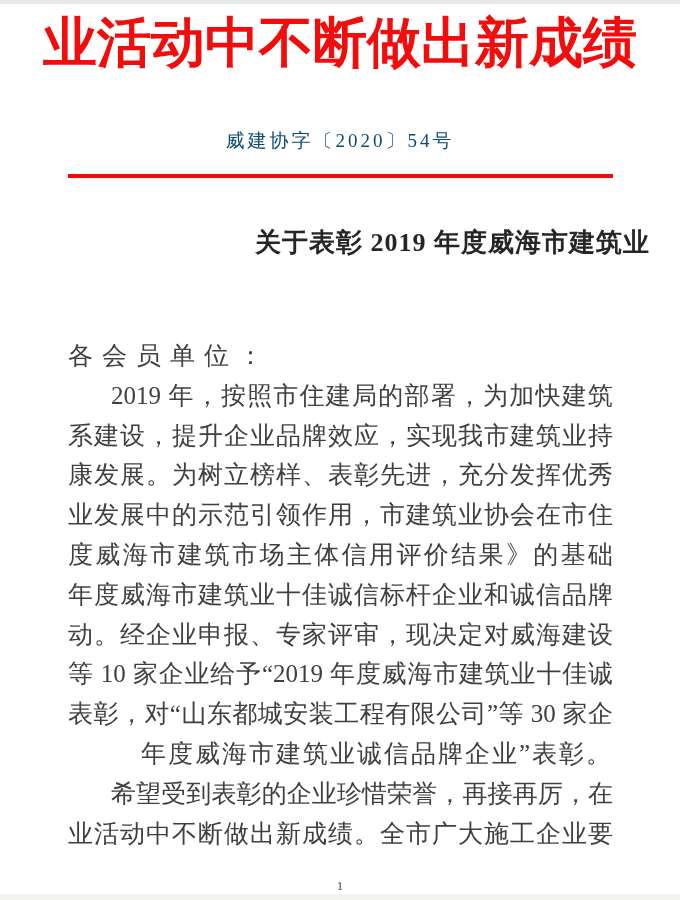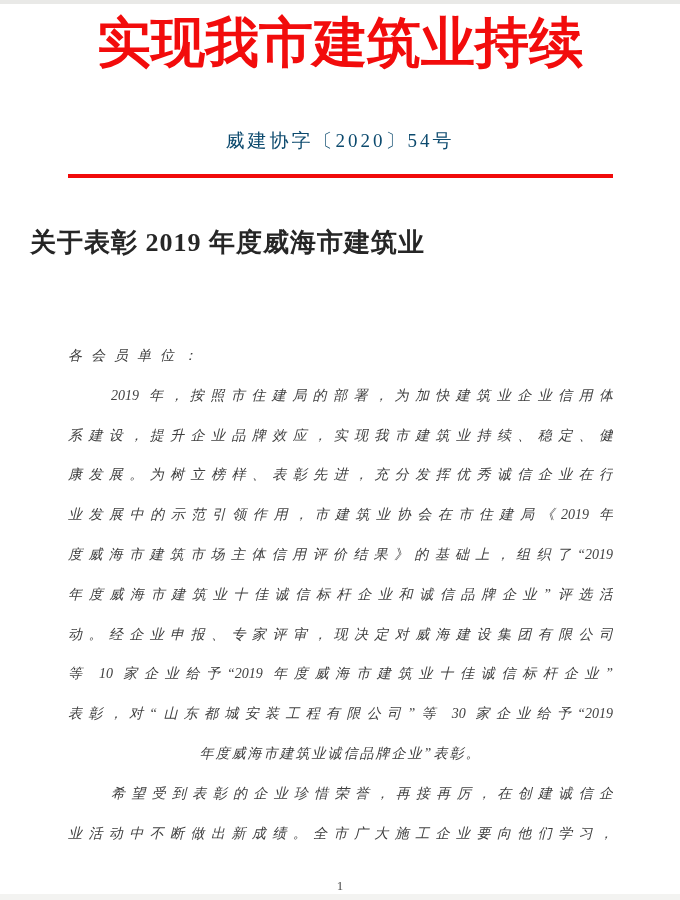--- a/index.html
+++ b/index.html
@@ -34,59 +34,58 @@
     font-size: 19px;
     letter-spacing: 3px;
     line-height: 24px;
   }
   .red-rule {
     position: absolute; top: 174px; left: 68px; width: 545px; height: 4px;
     background: #f10a0a;
   }
   .doc-title {
     position: absolute; top: 221px; left: 30px; width: 620px;
-    text-align: left;
+    text-align: right;
     color: #262626;
     font-size: 26px; font-weight: bold;
     line-height: 43px;
     letter-spacing: 1px;
   }
   .content {
     position: absolute; top: 336px; left: 68px; width: 545px;
     color: #3f3f3f;
-    font-size: 14px;
-    font-style: italic;
+    font-size: 25px;
   }
   .ln {
     height: 39.8px; line-height: 39.8px;
     white-space: nowrap;
   }
   .ln.just {
     white-space: normal;
     text-align: justify;
     text-align-last: justify;
     text-justify: inter-character;
     overflow: hidden;
   }
   .ln.indent { padding-left: 43px; }
-  .ln.plain { text-align: center; letter-spacing: 2px; }
+  .ln.plain { text-align: right; letter-spacing: 2px; }
   .ln.greet { text-align: left; letter-spacing: 9px; }
   .page-number {
     position: absolute; top: 878px; left: 0; width: 680px;
     text-align: center;
     color: #4a4a4a;
     font-size: 13px;
   }
 </style>
 </head>
 <body>
 
 <div class="edge-strip-top"></div>
 
-<div class="header-title">实现我市建筑业持续</div>
+<div class="header-title">业活动中不断做出新成绩</div>
 
 <div class="doc-number">威建协字〔2020〕54号</div>
 
 <div class="red-rule"></div>
 
 <div class="doc-title">
   <div>关于表彰 2019 年度威海市建筑业</div>
 </div>
 
 <div class="content">

